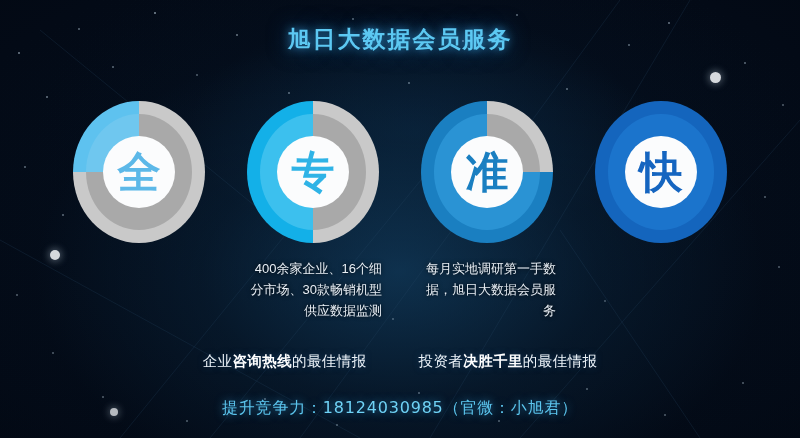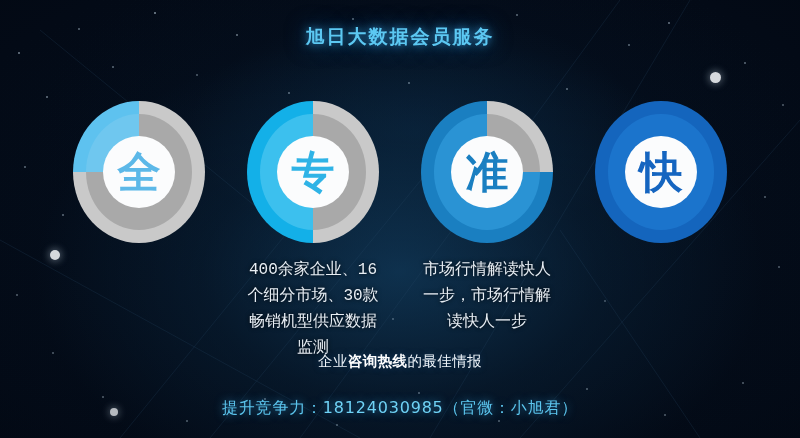--- a/index.html
+++ b/index.html
@@ -41,21 +41,21 @@
     box-shadow: 0 0 7px 2px rgba(190,205,220,.35);
   }
 
   
   .title {
     position: absolute;
     top: 24px;
     left: 0;
     width: 100%;
     text-align: center;
-    font-size: 19px;
+    font-size: 23px;
     font-weight: bold;
     letter-spacing: 2px;
     color: #5cc8f2;
     text-shadow: 0 0 10px rgba(60,170,235,.75), 0 0 22px rgba(40,140,215,.5);
     font-family: "DejaVu Sans", "Liberation Sans", sans-serif;
   }
 
   
   .donut-row {
     position: absolute;
@@ -113,25 +113,25 @@
     position: absolute;
     top: 258px;
     left: 0;
     width: 100%;
     display: flex;
     justify-content: center;
     gap: 36px;
   }
   .caption {
     width: 138px;
-    text-align: center;
+    text-align: right;
     color: #e8eef4;
-    font-size: 16px;
+    font-size: 13px;
     line-height: 1.62;
-    font-family: Liberation Mono, monospace;
+    font-family: Liberation Sans, sans-serif;
     text-shadow: 0 0 4px rgba(0,0,0,.85);
   }
 
   
   .tagline {
     position: absolute;
     top: 352px;
     left: 0;
     width: 100%;
     display: flex;
@@ -258,26 +258,29 @@
         <div class="hub">
           <span class="glyph" id="g3" style="color: rgb(21, 101, 192);">快</span>
         </div>
       </div>
     </div>
 
   </div>
 
   <div class="caption-row">
     <div class="caption">400余家企业、16个细分市场、30款畅销机型供应数据监测</div>
-    <div class="caption">市场行情解读快人一步，市场行情解读快人一步</div>
+    <div class="caption">每月实地调研第一手数据，旭日大数据会员服务</div>
   </div>
 
   <div class="tagline">
     <div>
       <span>企业</span><b>咨询热线</b><span>的最佳情报</span>
     </div>
+    <div>
+      <span>投资者</span><b>决胜千里</b><span>的最佳情报</span>
+    </div>
   </div>
 
   <div class="hotline" style="color: rgb(92, 198, 238);">
     <span>提升竞争力：</span><span class="num">18124030985</span><span>（官微：小旭君）</span>
   </div>
 
 </div>
 
 </body></html>

